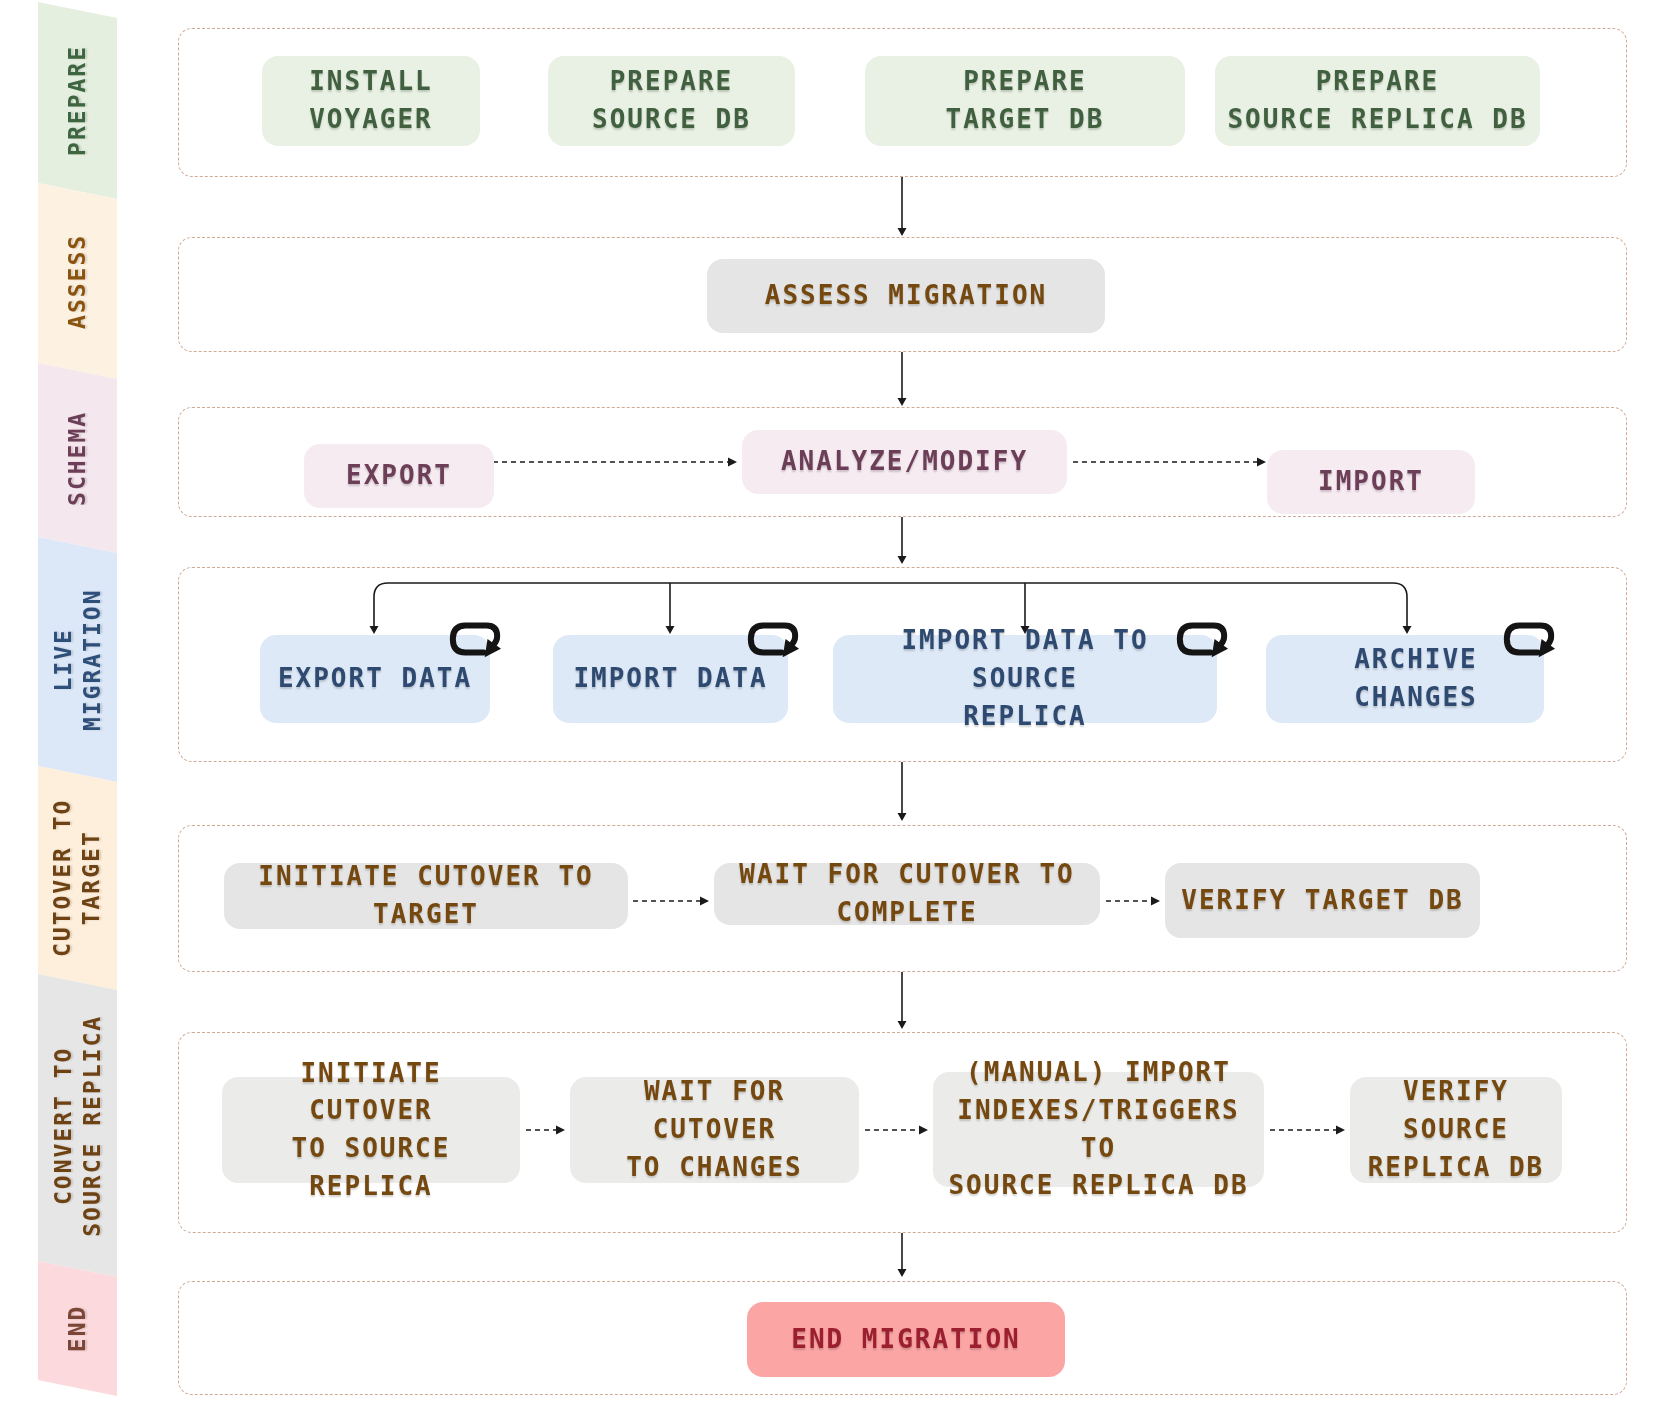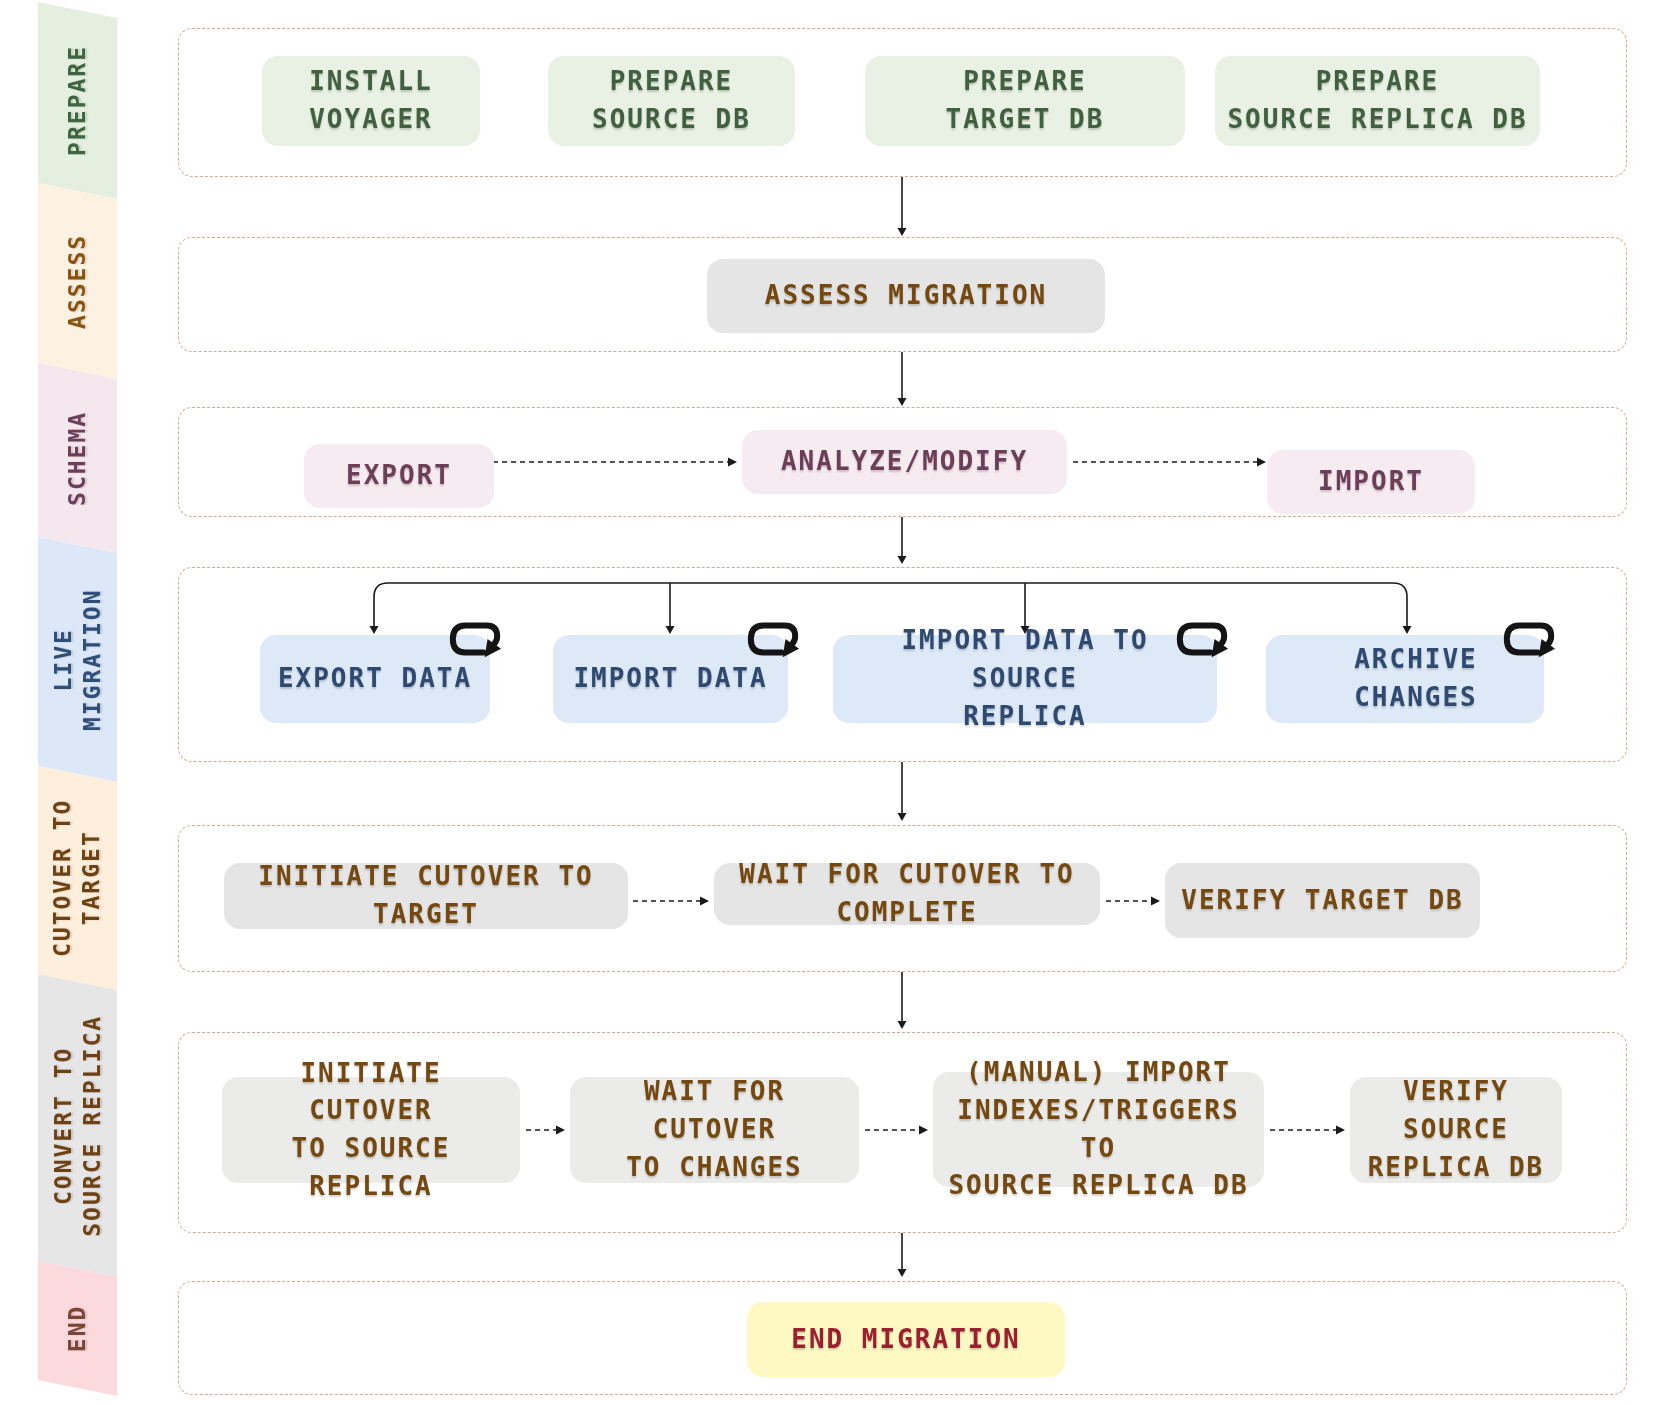--- a/index.html
+++ b/index.html
@@ -26,21 +26,21 @@
   
   .node{position:absolute;border-radius:16px;display:flex;align-items:center;justify-content:center;
         font-weight:700;font-size:26px;letter-spacing:2px;text-align:center;line-height:1.45;
         white-space:pre-line;box-sizing:border-box;padding:4px 10px;
         text-shadow:0 2px 2px rgba(0,0,0,0.18);}
   .n-green{background:#e8f1e3;color:#40603f;}
   .n-cream{background:#e5e5e5;color:#74480f;}
   .n-pink{background:#f6ebf1;color:#6d3e57;}
   .n-blue{background:#dee9f8;color:#2e4a70;}
   .n-gray{background:#ebebea;color:#74480f;}
-  .n-red{background:#fef9c3;color:#9c1f30;}
+  .n-red{background:#fca5a5;color:#9c1f30;}
   .connectors{position:absolute;left:0;top:0;width:1662px;height:1405px;pointer-events:none;}
   .loop-icon{position:absolute;width:54px;height:40px;}
 </style>
 </head>
 <body>
 
 <div class="canvas">
 
   <div class="ribbon">
     <div class="band b-prepare" style="top:2px;height:181px;">

